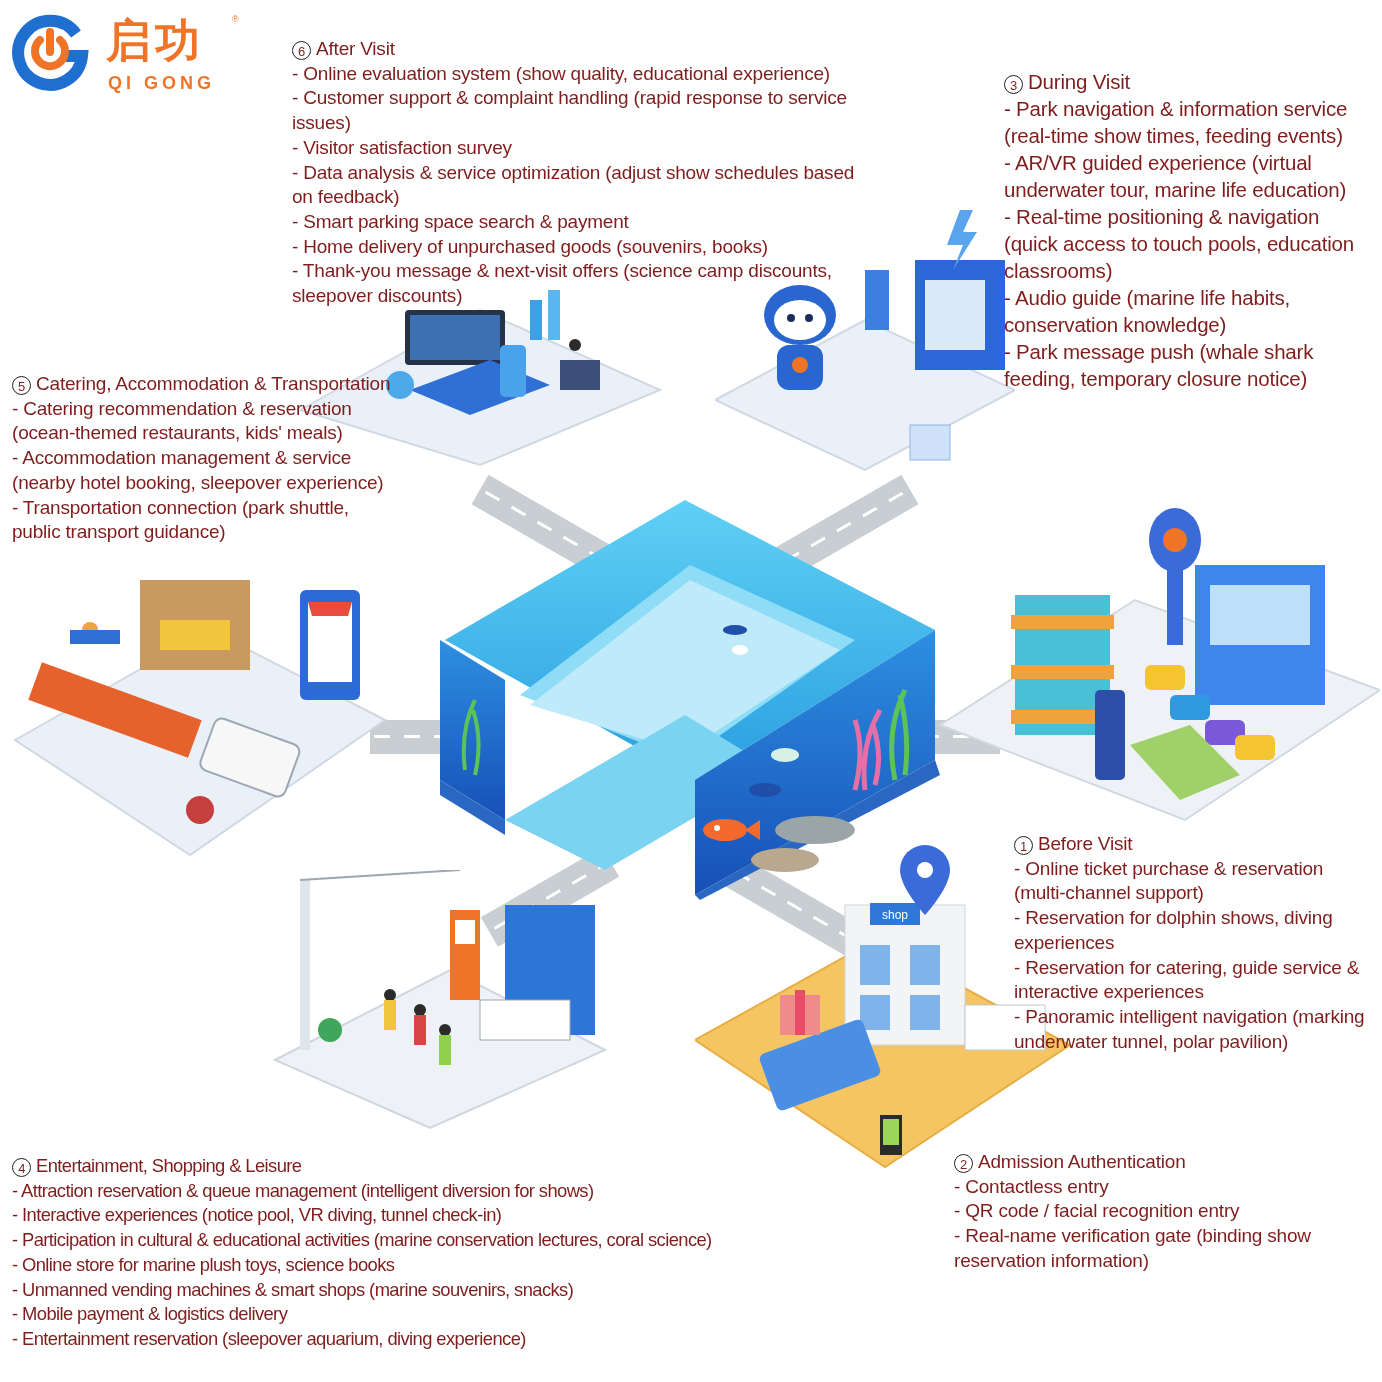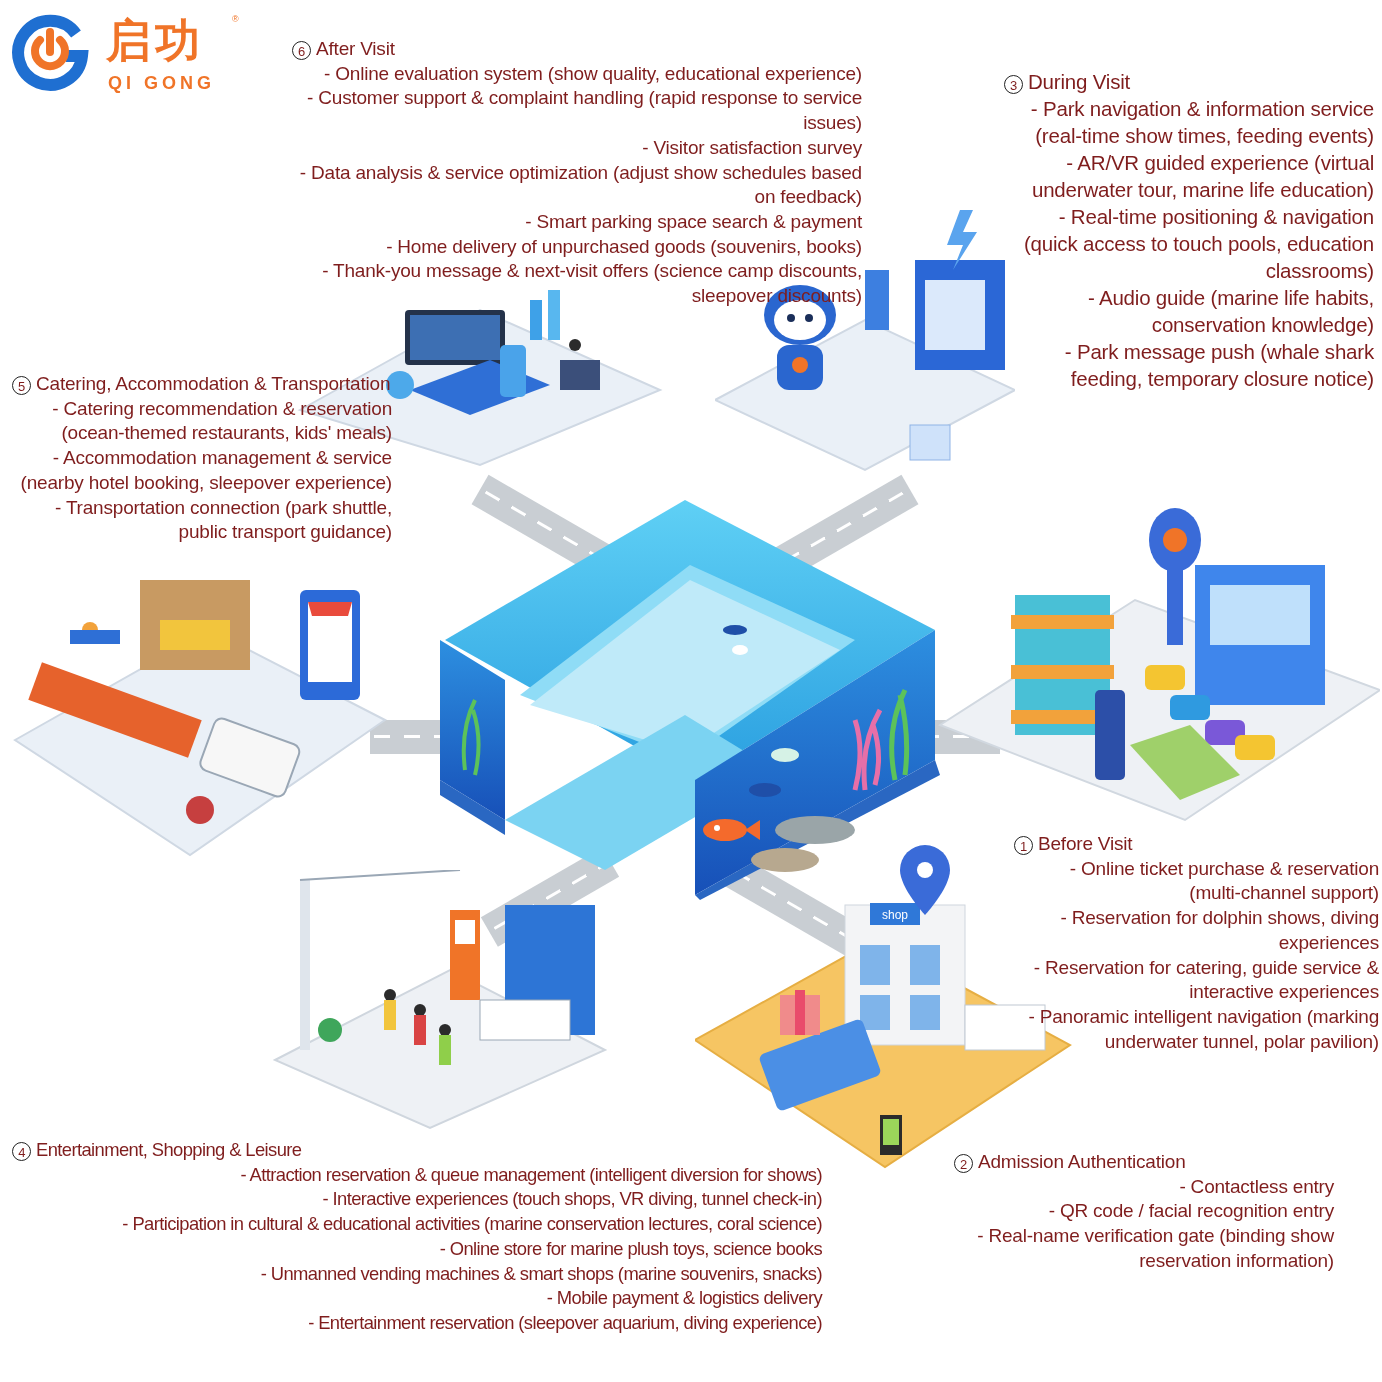--- a/index.html
+++ b/index.html
@@ -7,23 +7,23 @@
   .abs{position:absolute;}
   
   .logo{left:10px;top:12px;width:230px;height:84px;}
   .logo-ring{position:absolute;left:0;top:0;width:80px;height:80px;}
   .logo-cn{position:absolute;left:96px;top:0;font-size:45px;font-weight:bold;color:#f07428;letter-spacing:4px;line-height:58px;}
   .logo-en{position:absolute;left:98px;top:58px;font-size:18px;font-weight:bold;color:#f07428;letter-spacing:4px;line-height:26px;}
   .logo-reg{position:absolute;left:222px;top:2px;font-size:9px;color:#f07428;}
   
   .block{position:absolute;font-size:19px;line-height:24.7px;color:#7f1d1d;letter-spacing:-0.2px;}
   .block .title{display:block;}
-  .block .item{display:block;text-align:right;}
+  .block .item{display:block;}
   .num{display:inline-block;width:19px;height:19px;border:1.5px solid #222;border-radius:50%;font-size:13px;line-height:19px;text-align:center;margin-right:5px;vertical-align:-1px;box-sizing:border-box;}
-  .narrow{font-size:18.4px;letter-spacing:-0.6px;}
+  .narrow{font-size:18.4px;letter-spacing:-0.6px;margin-top:16px;}
   
   .road{position:absolute;background:#c9ced3;height:34px;transform-origin:center;}
   .road::after{content:"";position:absolute;left:4%;right:4%;top:15px;height:3px;background:repeating-linear-gradient(90deg,#fff 0 16px,transparent 16px 30px);}
   .scene{position:absolute;}
 </style>
 </head>
 <body>
 
 <div class="abs logo">
   <svg class="logo-ring" viewBox="0 0 80 80">
@@ -226,21 +226,21 @@
   <span class="title"><span class="num">1</span><span>Before Visit</span></span>
   <span class="item">- Online ticket purchase &amp; reservation (multi-channel support)</span>
   <span class="item">- Reservation for dolphin shows, diving experiences</span>
   <span class="item">- Reservation for catering, guide service &amp; interactive experiences</span>
   <span class="item">- Panoramic intelligent navigation (marking underwater tunnel, polar pavilion)</span>
 </div>
 
 <div class="block narrow" style="left:12px;top:1138px;width:810px;">
   <span class="title"><span class="num">4</span><span>Entertainment, Shopping &amp; Leisure</span></span>
   <span class="item">- Attraction reservation &amp; queue management (intelligent diversion for shows)</span>
-  <span class="item">- Interactive experiences (touch shops, VR diving, tunnel check-in)</span>
+  <span class="item">- Interactive experiences (notice pool, VR diving, tunnel check-in)</span>
   <span class="item">- Participation in cultural &amp; educational activities (marine conservation lectures, coral science)</span>
   <span class="item">- Online store for marine plush toys, science books</span>
   <span class="item">- Unmanned vending machines &amp; smart shops (marine souvenirs, snacks)</span>
   <span class="item">- Mobile payment &amp; logistics delivery</span>
   <span class="item">- Entertainment reservation (sleepover aquarium, diving experience)</span>
 </div>
 
 <div class="block" style="left:922px;top:1150px;width:380px;margin-left:32px;">
   <span class="title"><span class="num">2</span><span>Admission Authentication</span></span>
   <span class="item">- Contactless entry</span>

